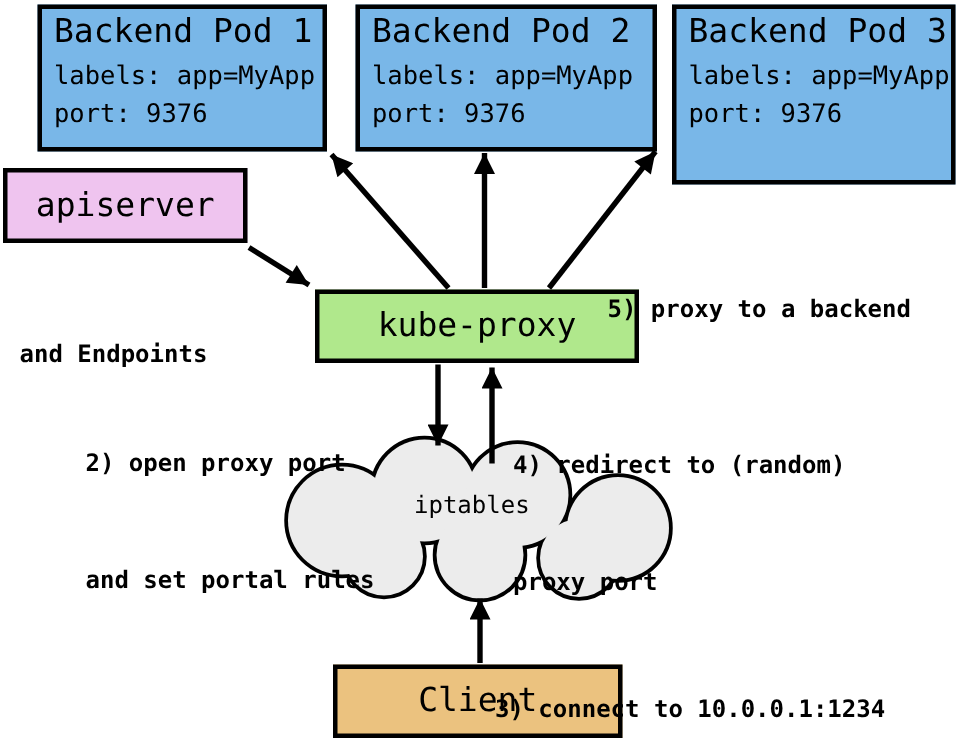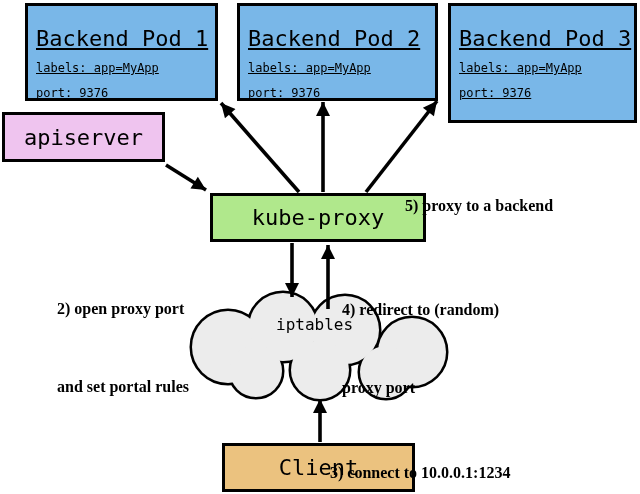--- a/index.html
+++ b/index.html
@@ -24,51 +24,49 @@
     height: 494px;
   }
   .arrow-layer { pointer-events: none; }
   .box {
     position: absolute;
     box-sizing: border-box;
     border: 3px solid var(--c-ink, #000);
   }
   .pod {
     background: var(--c-pod, #79b7e8);
-    padding: 19px 0 0 8px;
-    text-decoration: underline;
+    padding: 2px 0 0 8px;
   }
   .pod-title {
     font-size: 22px;
     line-height: 28px;
     white-space: pre;
   }
   .pod-line {
-    font-size: 12px;
+    font-size: 17px;
     line-height: 25px;
     white-space: pre;
   }
   .pod-line.first { margin-top: 3px; }
   .titlebox {
     display: flex;
     align-items: center;
     justify-content: center;
     font-size: 22px;
     white-space: pre;
   }
   .apiserver-box { background: var(--c-apiserver, #efc4ef); }
   .kubeproxy-box { background: var(--c-kubeproxy, #b0e88c); }
   .client-box    { background: var(--c-client, #ebc27f); }
   .note {
     position: absolute;
     font-size: 16px;
     font-weight: 700;
     line-height: 26px;
     white-space: pre;
-    font-family: Liberation Serif, serif;
   }
   .cloud-label {
     position: absolute;
     font-size: 16px;
     font-weight: 400;
     line-height: 26px;
     white-space: pre;
   }
 </style>
 </head>
@@ -142,35 +140,36 @@
       <line x1="299" y1="192" x2="221" y2="103" marker-end="url(#ah)"></line>
       <line x1="323" y1="192" x2="323" y2="102" marker-end="url(#ah)"></line>
       <line x1="366" y1="192" x2="437" y2="101" marker-end="url(#ah)"></line>
       <line x1="292" y1="243" x2="292" y2="297" marker-end="url(#ah)"></line>
       <line x1="328" y1="309" x2="328" y2="245" marker-end="url(#ah)"></line>
       <line x1="320" y1="442" x2="320" y2="399" marker-end="url(#ah)"></line>
     </g>
   </svg>
 
   <div class="note" style="left:13px; top:171px;">
+    <div>and Endpoints</div>
   </div>
 
   <div class="note" style="left:57px; top:244px;">
     <div>2) open proxy port</div>
     <div>and set portal rules</div>
   </div>
 
   <div class="note" style="left:330px; top:408px;">
     <div>3) connect to 10.0.0.1:1234</div>
   </div>
 
   <div class="note" style="left:342px; top:245px;">
     <div>4) redirect to (random)</div>
     <div>proxy port</div>
   </div>
 
   <div class="note" style="left:405px; top:141px;">
     <div>5) proxy to a backend</div>
   </div>
 
-  <div class="cloud-label" style="left:276px; top:312px;">iptables</div>
+  <div class="cloud-label" style="left:276px; top:324px;">iptables</div>
 
 </div>
 
 </body></html>

